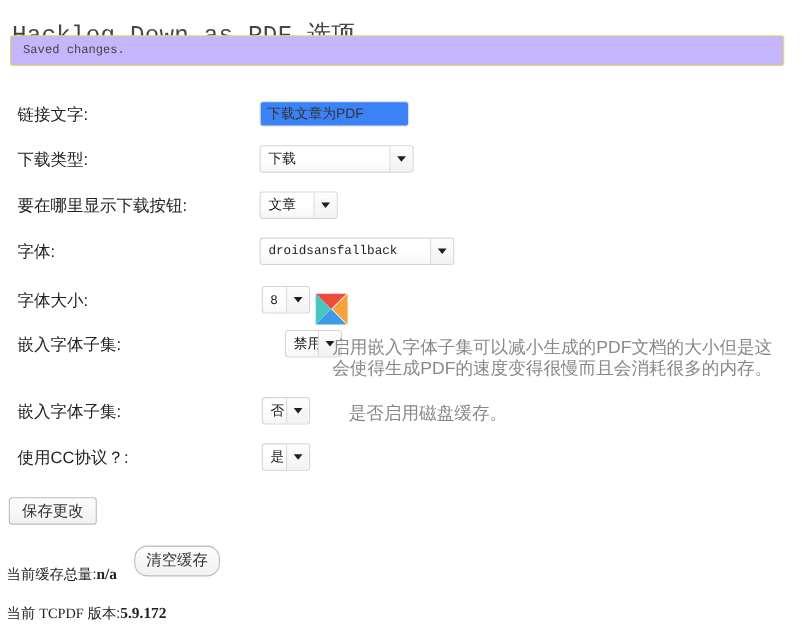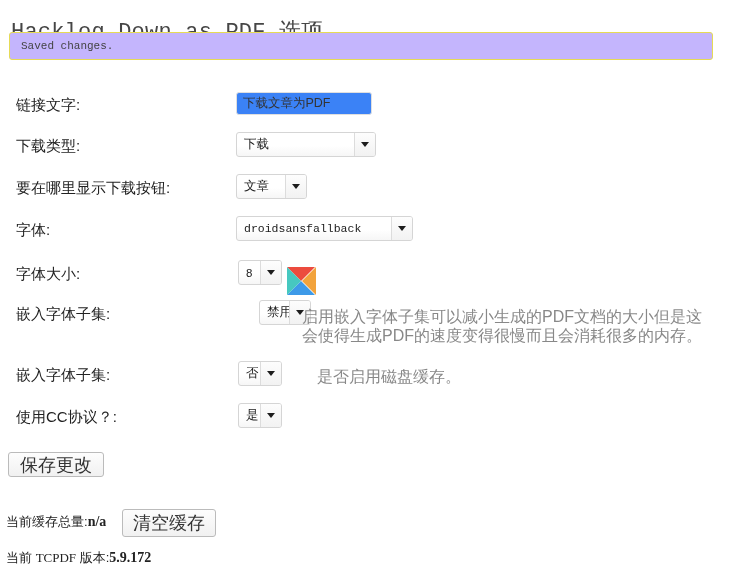--- a/index.html
+++ b/index.html
@@ -200,36 +200,37 @@
   .btn {
     box-sizing: border-box;
     display: inline-flex;
     align-items: center;
     justify-content: center;
     height: 25px;
     padding: 0 11px;
     border: 1px solid #bbbbbb;
     border-radius: 3px;
     background: linear-gradient(to bottom, #fdfdfd 0%, #f1f1f1 100%);
-    font-size: 18px;
+    font-size: 14px;
     color: #333333;
     white-space: nowrap;
     cursor: pointer;
   }
   .btn-save {
     position: absolute;
     left: 8px;
     top: 452px;
   }
   .btn-clear-cache {
     position: absolute;
     left: 122px;
-    top: 509px;
+    top: 496px;
     height: 24px;
     padding: 13px 10px;
+    border-radius: 12px;
   }
 
   
   .footer-line {
     position: absolute;
     left: 6px;
     font-size: 13px;
     color: #222222;
     white-space: nowrap;
   }

